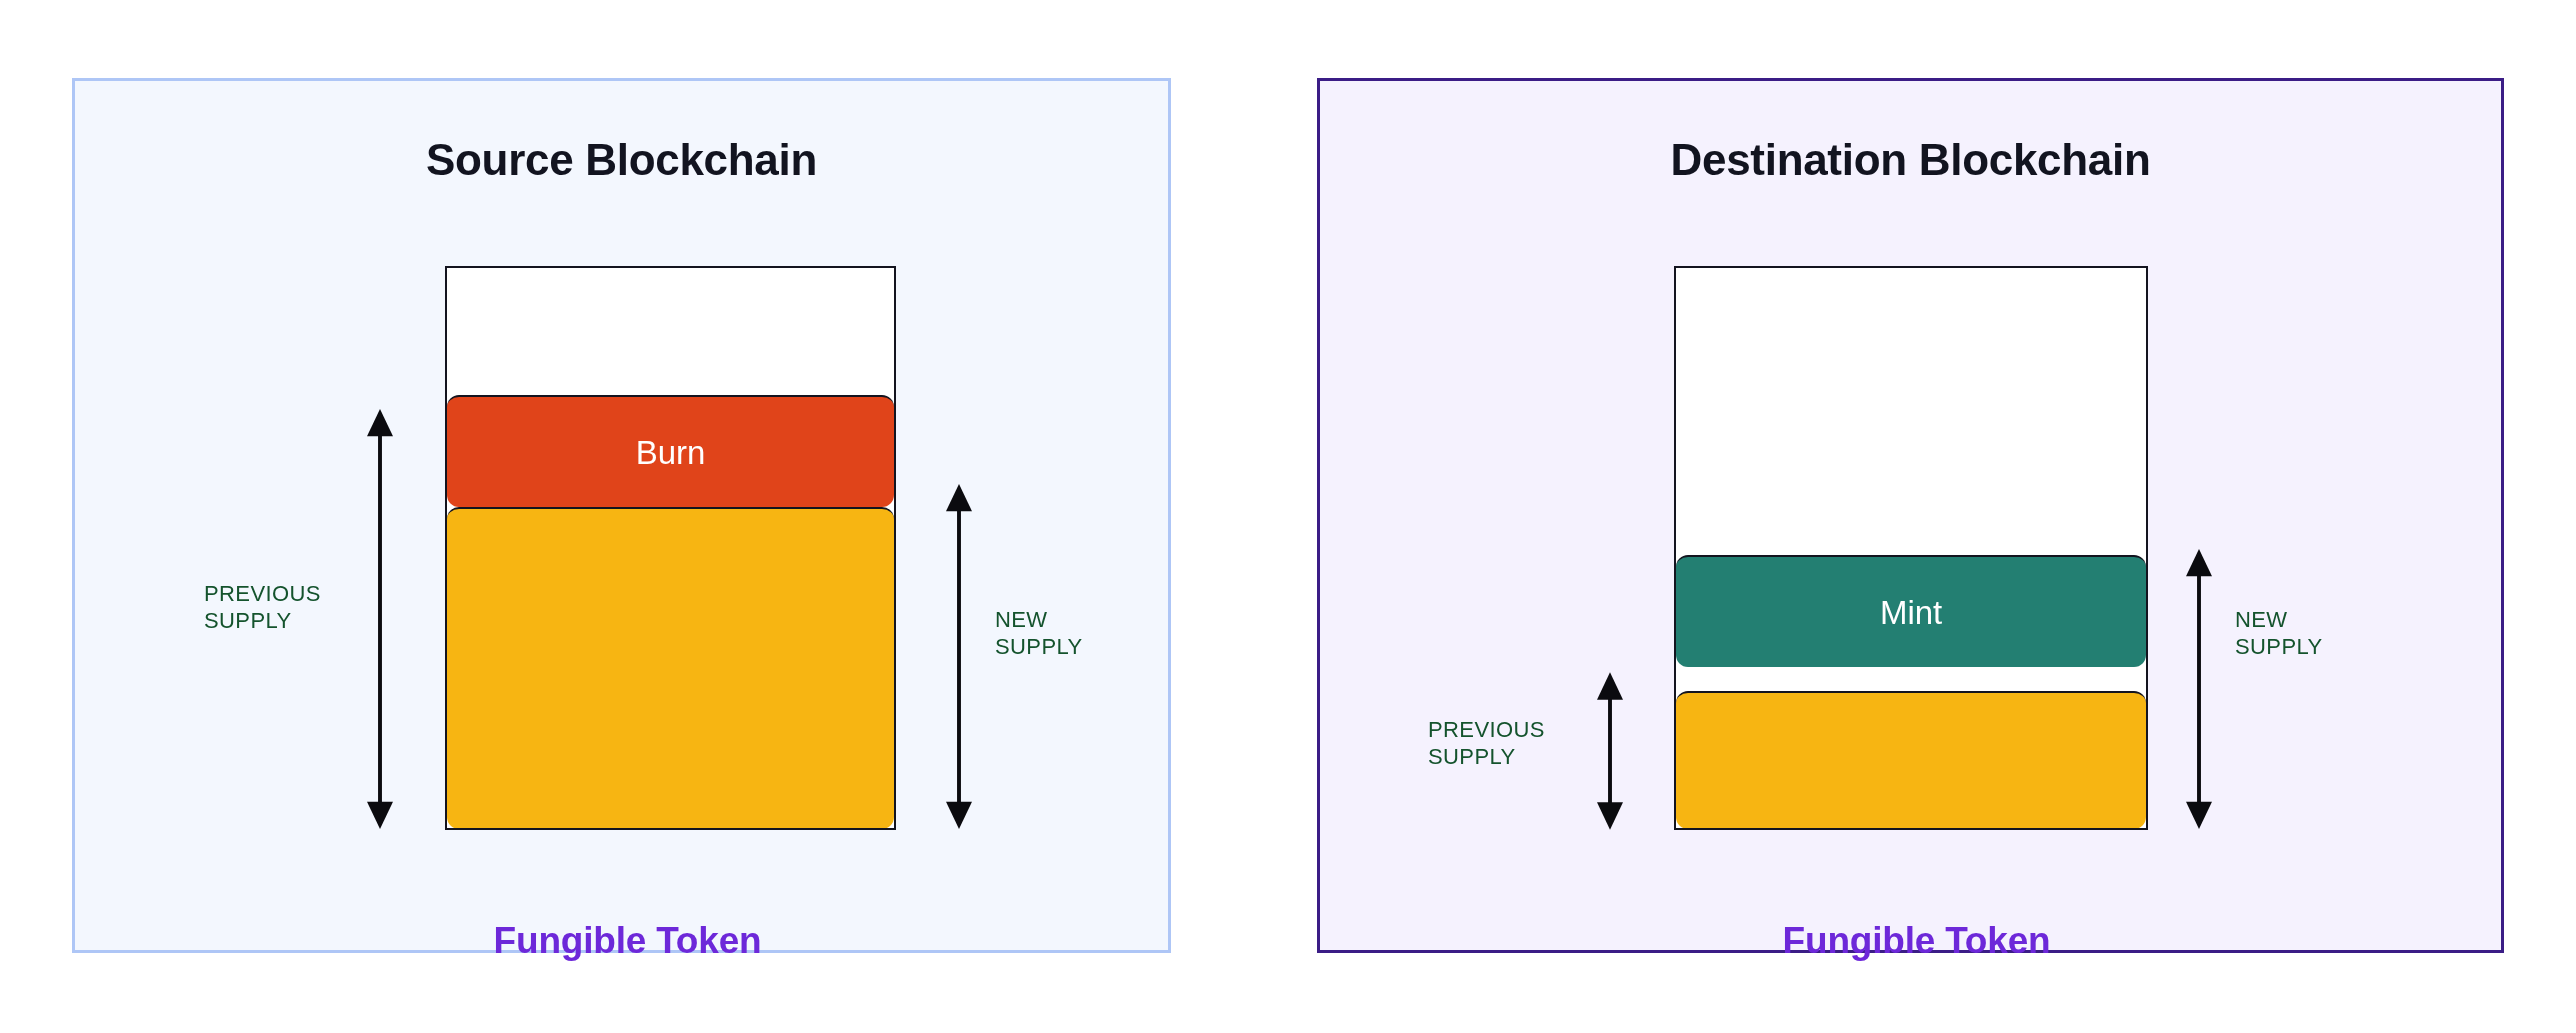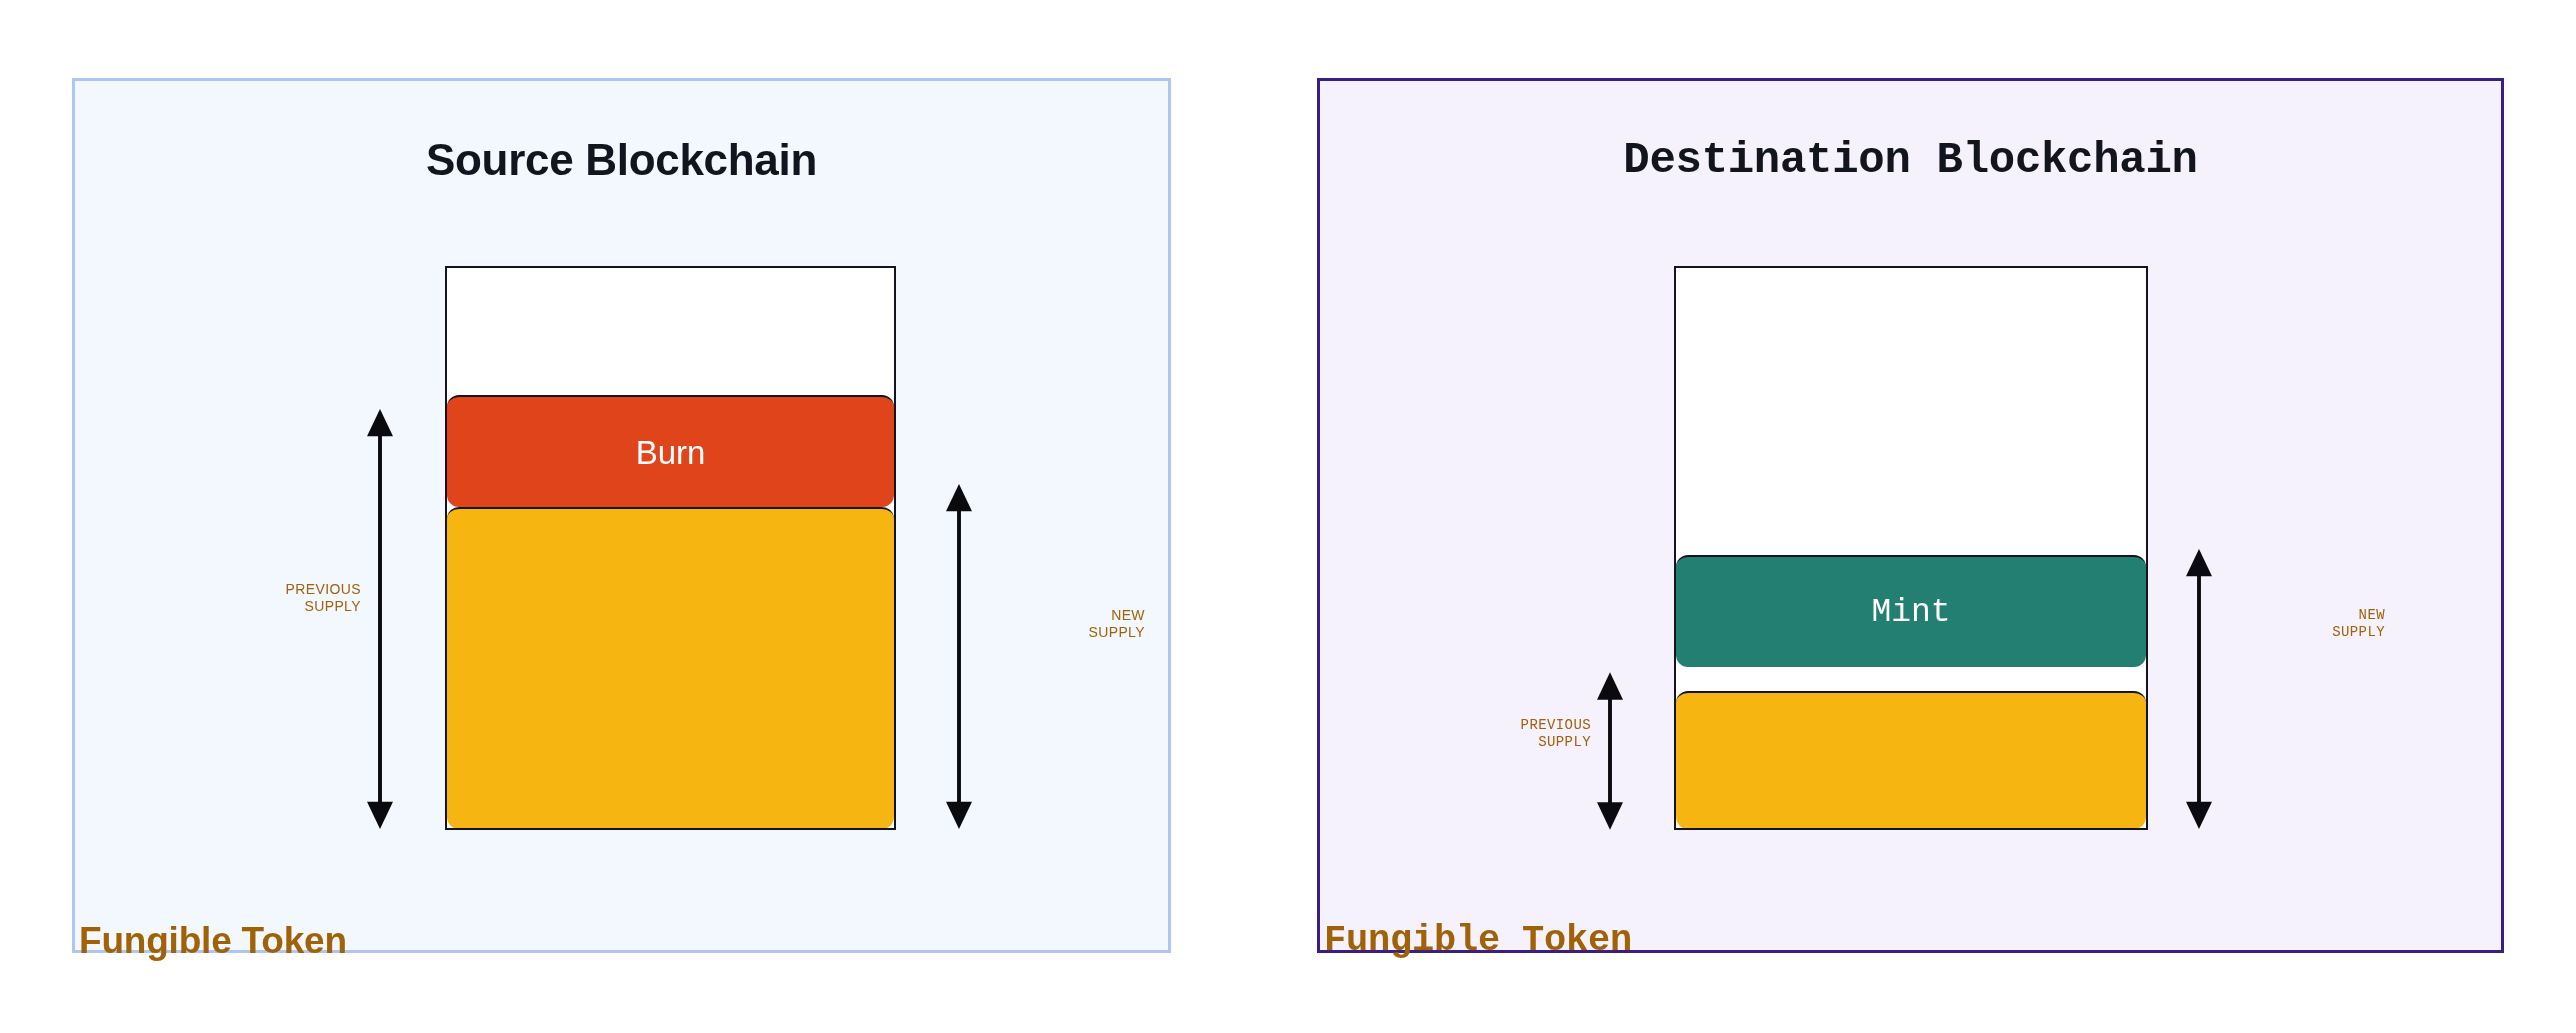--- a/index.html
+++ b/index.html
@@ -35,47 +35,46 @@
     width: 1099px;
     background: #f3f7fe;
     border: 3.3px solid #aec6f6;
     padding-left: 12px;
   }
   .panel.destination {
     left: 1317px;
     width: 1187px;
     background: #f5f2fe;
     border: 3.3px solid #3b1d86;
-    font-family: Liberation Mono, monospace;
   }
 
   .panel-title {
     position: absolute;
     left: 0;
     right: 0;
     top: 57px;
     text-align: center;
     font-size: 44px;
     font-weight: bold;
     letter-spacing: -0.3px;
     color: #121420;
     line-height: 1;
     white-space: nowrap;
   }
 
   .panel-footer {
     position: absolute;
-    left: 4px;
+    left: 12px;
     right: 0;
     top: 841px;
-    text-align: left;
+    text-align: center;
     font-size: 37px;
     font-weight: bold;
     letter-spacing: -0.2px;
-    color: #a16207;
+    color: #6d28d9;
     line-height: 1;
     white-space: nowrap;
   }
 
   
   .token-bar {
     position: absolute;
     box-sizing: border-box;
     border: 2.6px solid #13141f;
     background: #ffffff;
@@ -103,26 +102,26 @@
   .seg.divider-top { border-top: 2.6px solid #13141f; }
 
   
   .dim {
     position: absolute;
   }
   .dim svg { display: block; overflow: visible; }
 
   .dim-label {
     position: absolute;
-    font-size: 14px;
+    font-size: 22px;
     font-weight: 400;
     letter-spacing: 0.4px;
-    color: #a16207;
+    color: #14532d;
     line-height: 1.22;
-    text-align: right;
+    text-align: left;
     white-space: pre-line;
   }
 </style>
 </head>
 <body>
 
 <div id="stage">
 
   <section class="panel source">
 

